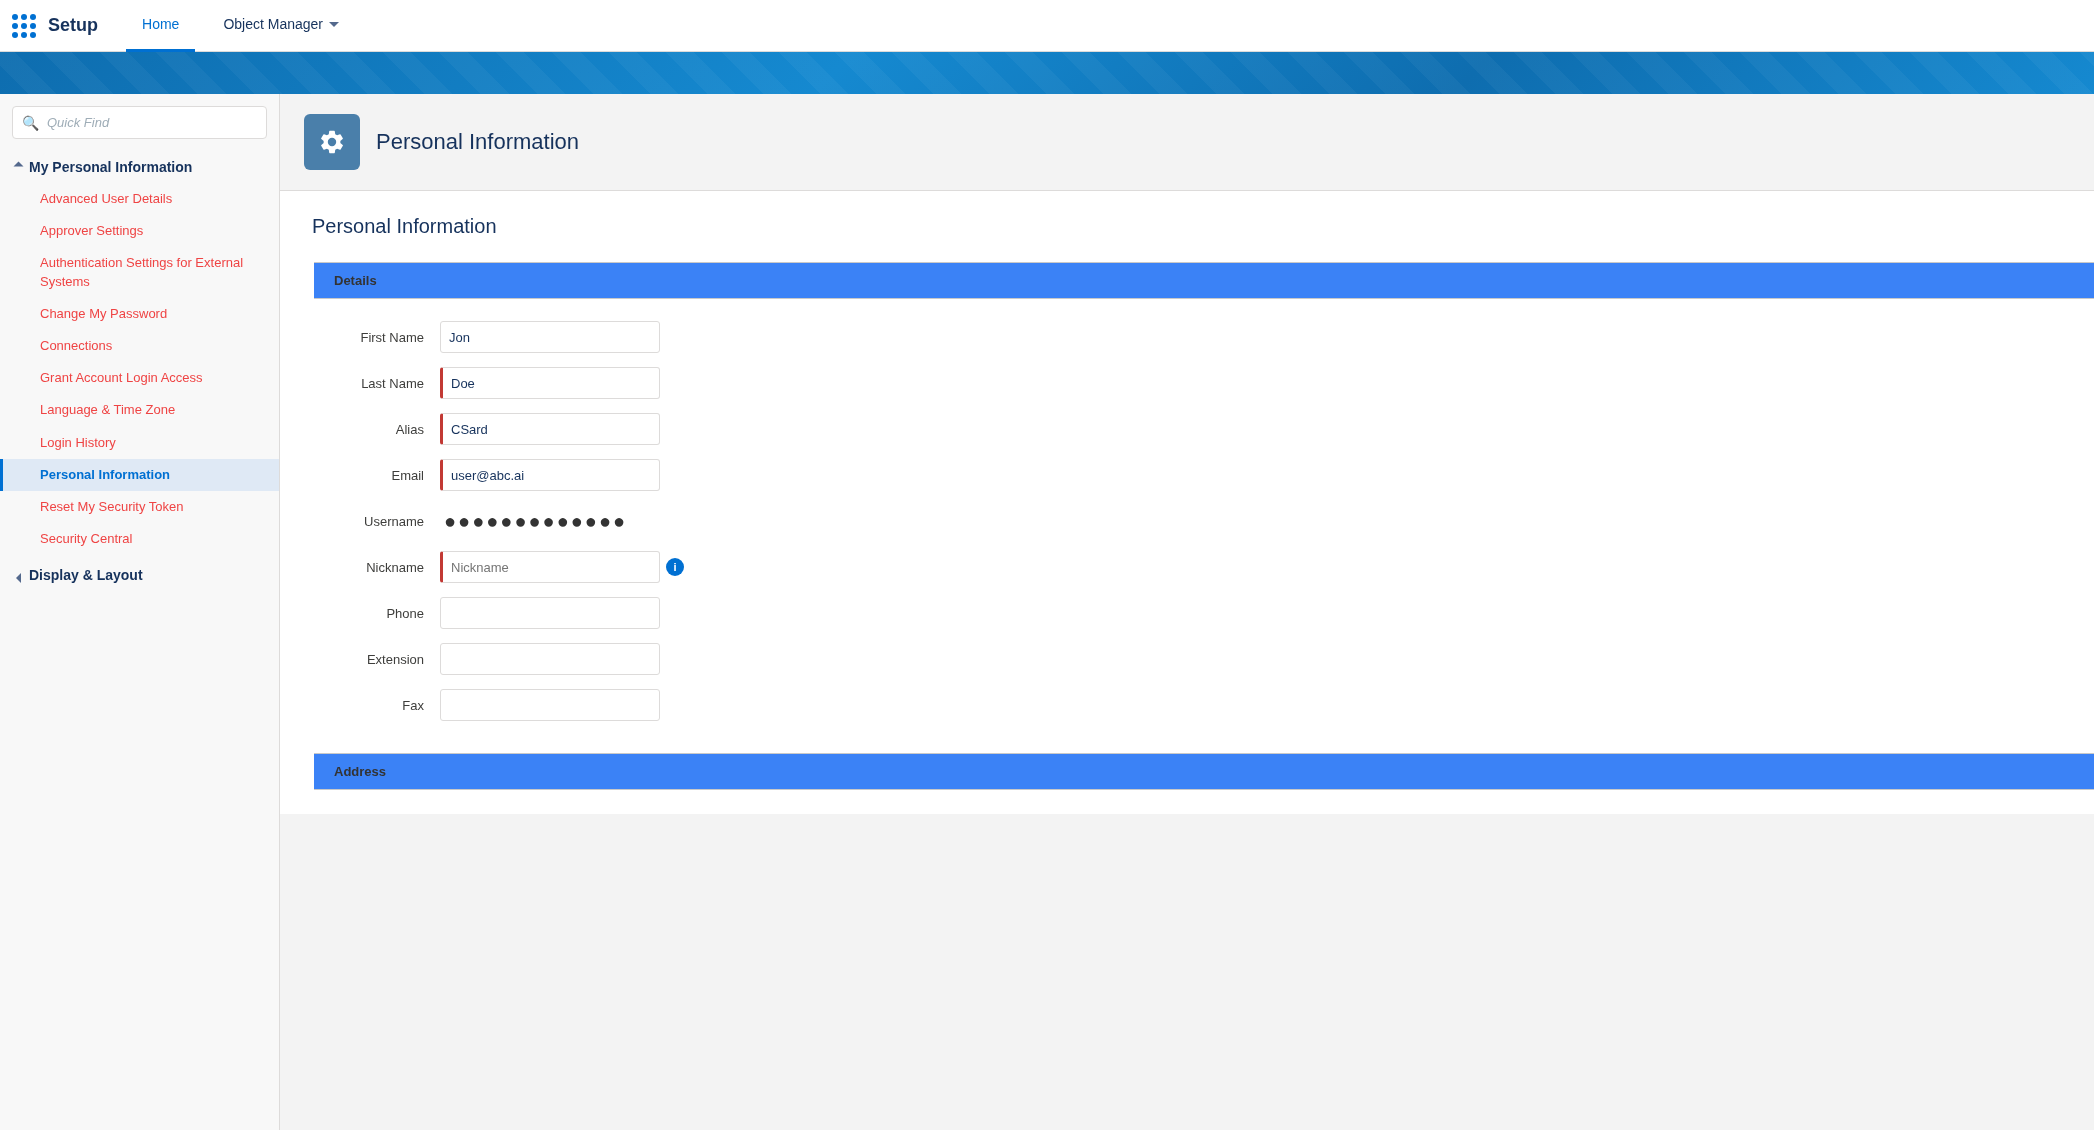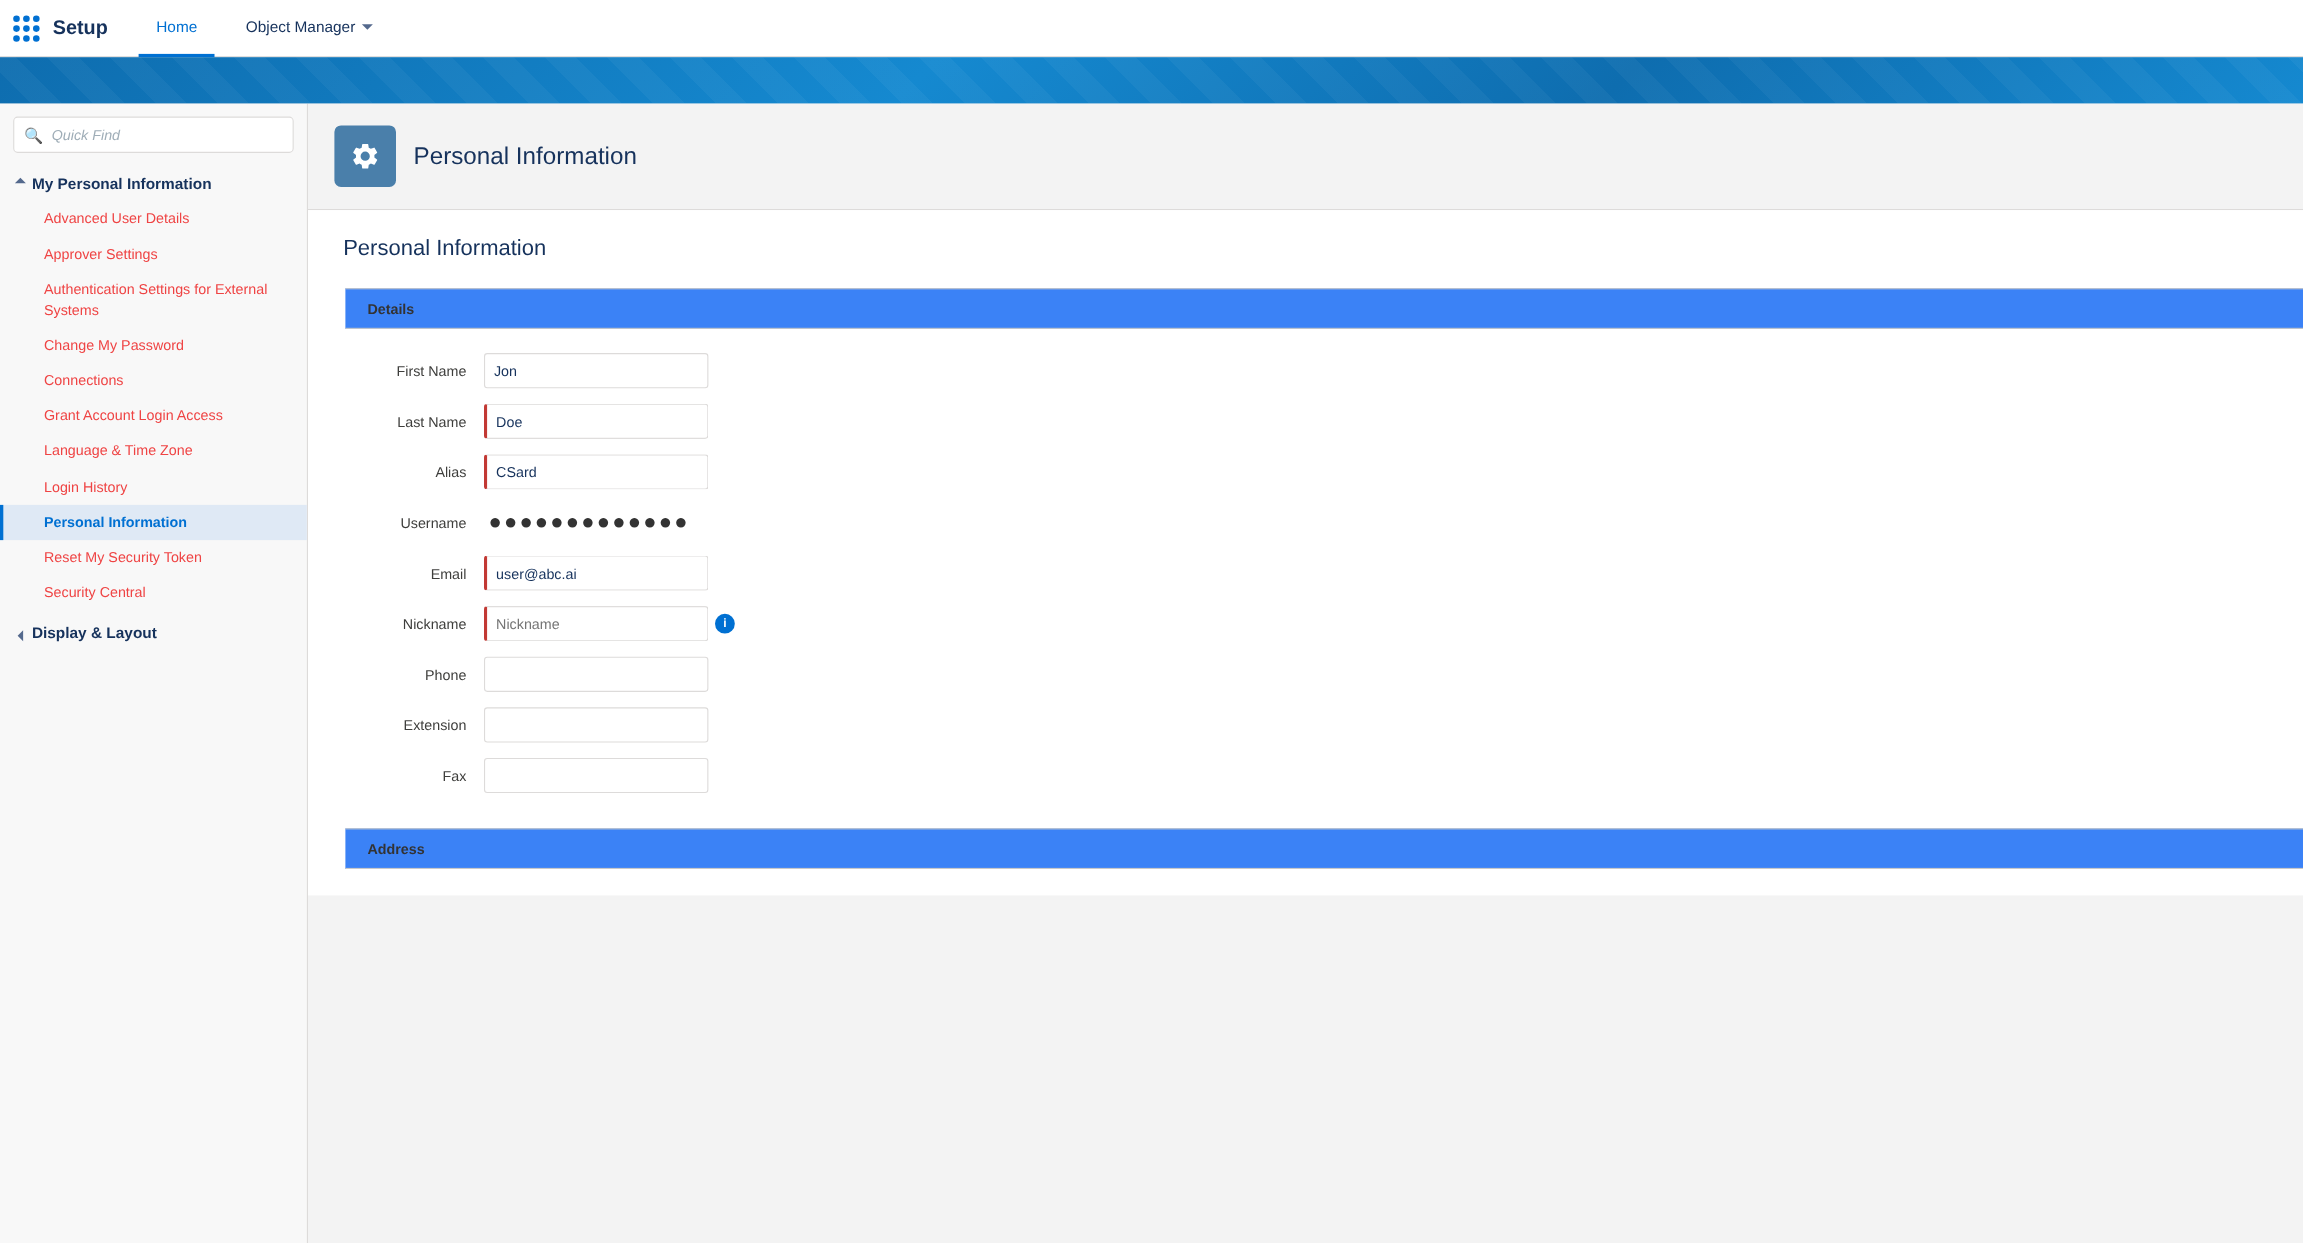--- a/index.html
+++ b/index.html
@@ -230,21 +230,21 @@
     }
     .form-label {
       width: 120px;
       text-align: right;
       padding-right: 16px;
       font-size: 13px;
       color: #3e3e3c;
       flex-shrink: 0;
     }
     .form-input {
-      width: 204px;
+      width: 220px;
       height: 32px;
       border: 1px solid #dddbda;
       border-radius: 3px;
       padding: 0 8px;
       font-size: 13px;
       color: #16325c;
     }
     .form-input.red-left {
       border-left: 3px solid #c23934;
     }
@@ -368,27 +368,27 @@
           <div class="form-label">Last Name</div>
           <input type="text" class="form-input red-left" value="Doe" style="">
         </div>
 
         <div class="form-row">
           <div class="form-label">Alias</div>
           <input type="text" class="form-input red-left" value="CSard" style="">
         </div>
 
         <div class="form-row">
+          <div class="form-label">Email</div>
+          <input type="text" class="form-input red-left" value="user@abc.ai" style="">
+        </div>
+
+        <div class="form-row">
           <div class="form-label">Username</div>
           <span class="form-value-redacted">●●●●●●●●●●●●●</span>
-        </div>
-
-        <div class="form-row">
-          <div class="form-label">Email</div>
-          <input type="text" class="form-input red-left" value="user@abc.ai" style="">
         </div>
 
         <div class="form-row">
           <div class="form-label">Nickname</div>
           <div class="nickname-row">
             <input type="text" class="form-input red-left" style="color: rgb(159, 173, 183);" placeholder="Nickname">
             <div class="info-btn">i</div>
           </div>
         </div>
 

